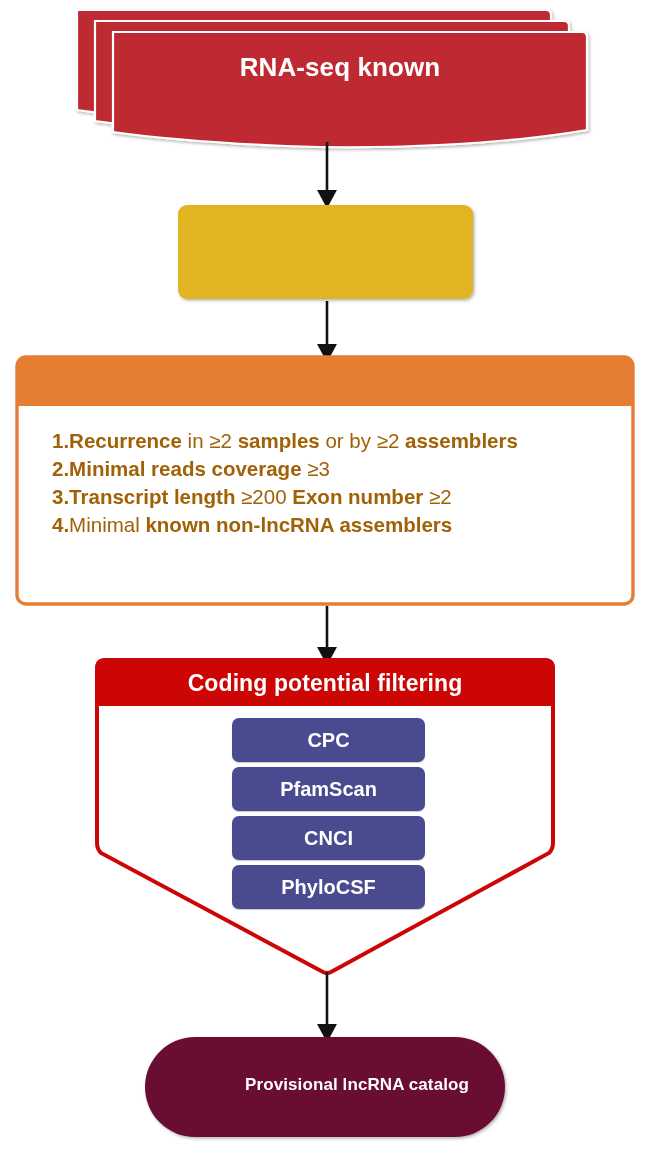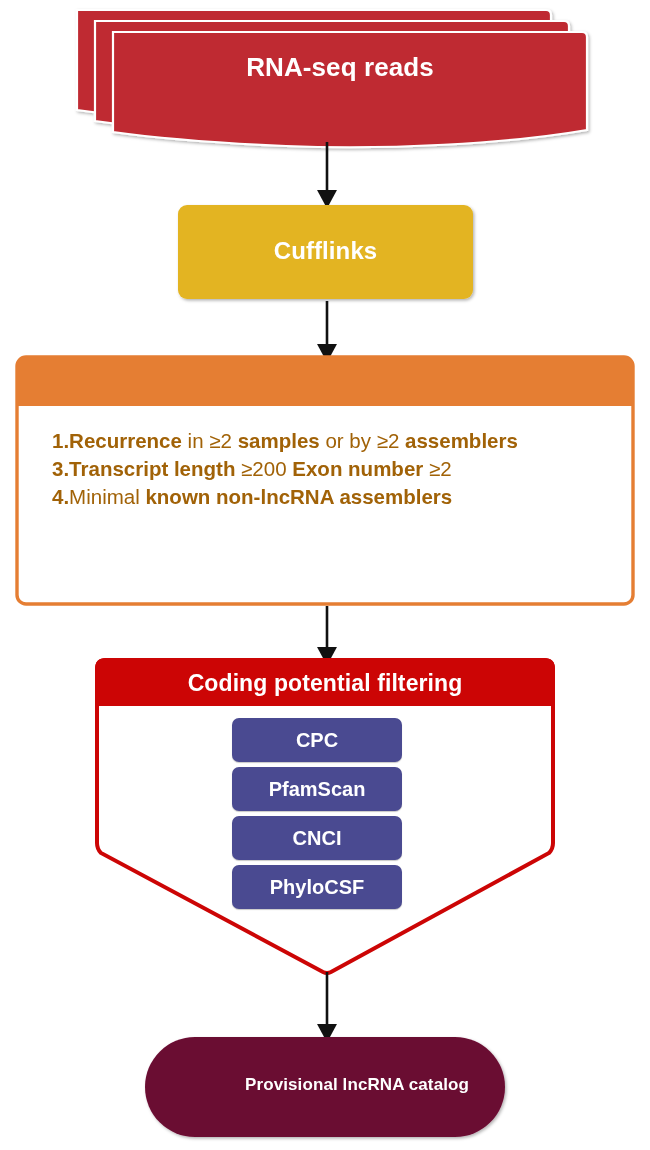--- a/index.html
+++ b/index.html
@@ -103,21 +103,21 @@
     white-space: nowrap;
   }
   #filter-list .num { font-weight: bold; }
   #filter-list .b { font-weight: bold; }
   #filter-list .r { font-weight: normal; }
 
   
   .tool-box {
     position: absolute;
     left: 232px;
-    width: 170px;
+    width: 193px;
     height: 44px;
     background: #4a4a91;
     border-radius: 7px;
     box-shadow: 0 1px 1px rgba(0,0,0,0.22);
     color: #ffffff;
     font-size: 20px;
     font-weight: bold;
     line-height: 44px;
     text-align: center;
     box-sizing: border-box;
@@ -184,27 +184,27 @@
                Q97,849 97,843
                Z"></path>
       <path fill="#cc0505" d="M95,669 Q95,658 106,658 L544,658 Q555,658 555,669 L555,706 L95,706 Z"></path>
     </g>
 
     <line x1="327" y1="972" x2="327" y2="1032" stroke="#111111" stroke-width="2.6" marker-end="url(#arrowhead)"></line>
 
     <rect x="145" y="1037" width="360" height="100" rx="50" ry="50" fill="#6b0a32" filter="url(#softshadow)"></rect>
   </svg>
 
-  <div class="txt" id="rnaseq-label">RNA-seq reads</div>
-
-  <div class="txt" id="cufflinks-label">Cufflinks</div>
+  <div class="txt" id="rnaseq-label">RNA-seq known</div>
+
 
 
   <ul id="filter-list">
       <li><span class="num">1.</span><span class="b">Recurrence</span><span class="r"> in </span><span class="r">≥2 </span><span class="b">samples</span><span class="r"> or by </span><span class="r">≥2 </span><span class="b">assemblers</span></li>
+      <li><span class="num">2.</span><span class="b">Minimal reads coverage</span><span class="r"> ≥3</span></li>
       <li><span class="num">3.</span><span class="b">Transcript length</span><span class="r"> ≥200 </span><span class="b">Exon number</span><span class="r"> ≥2</span></li>
       <li><span class="num">4.</span><span class="r">Minimal </span><span class="b">known non-lncRNA assemblers</span></li>
     </ul>
 
   <div class="txt" id="coding-title">Coding potential filtering</div>
 
   <div class="tool-box" id="tool-0">CPC</div>
   <div class="tool-box" id="tool-2">CNCI</div>
   <div class="tool-box" id="tool-1">PfamScan</div>
   <div class="tool-box" id="tool-3">PhyloCSF</div>

